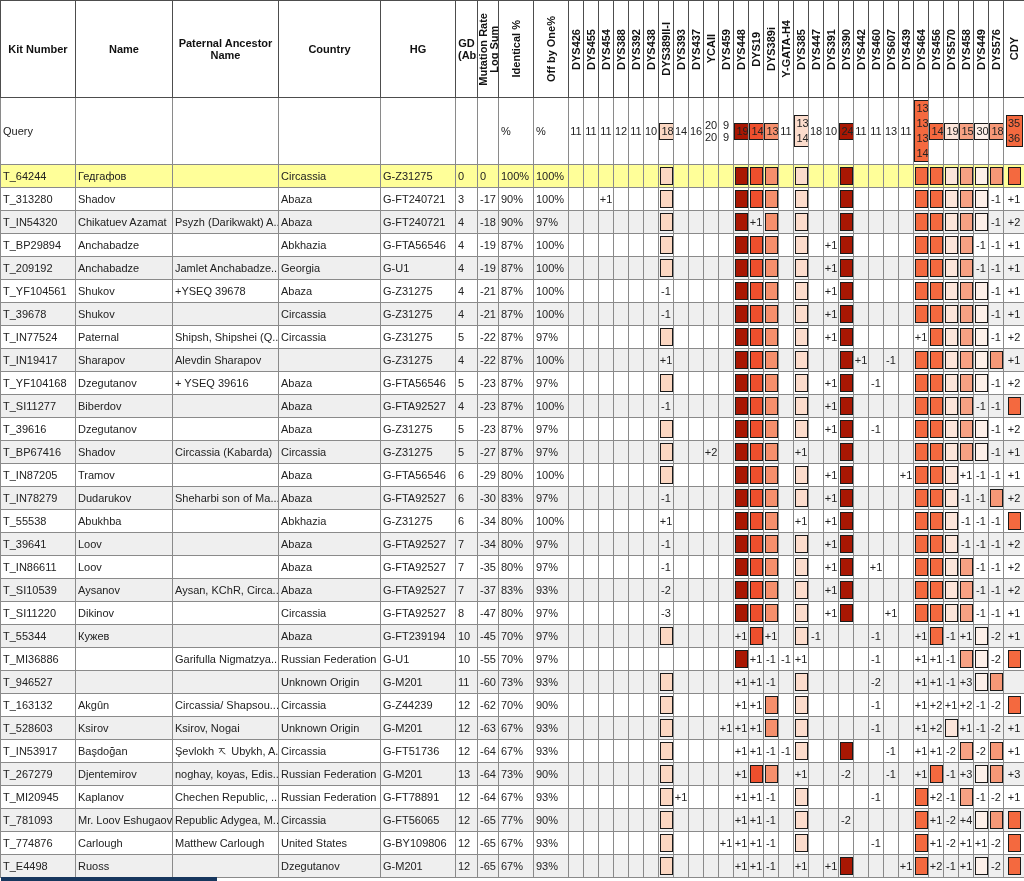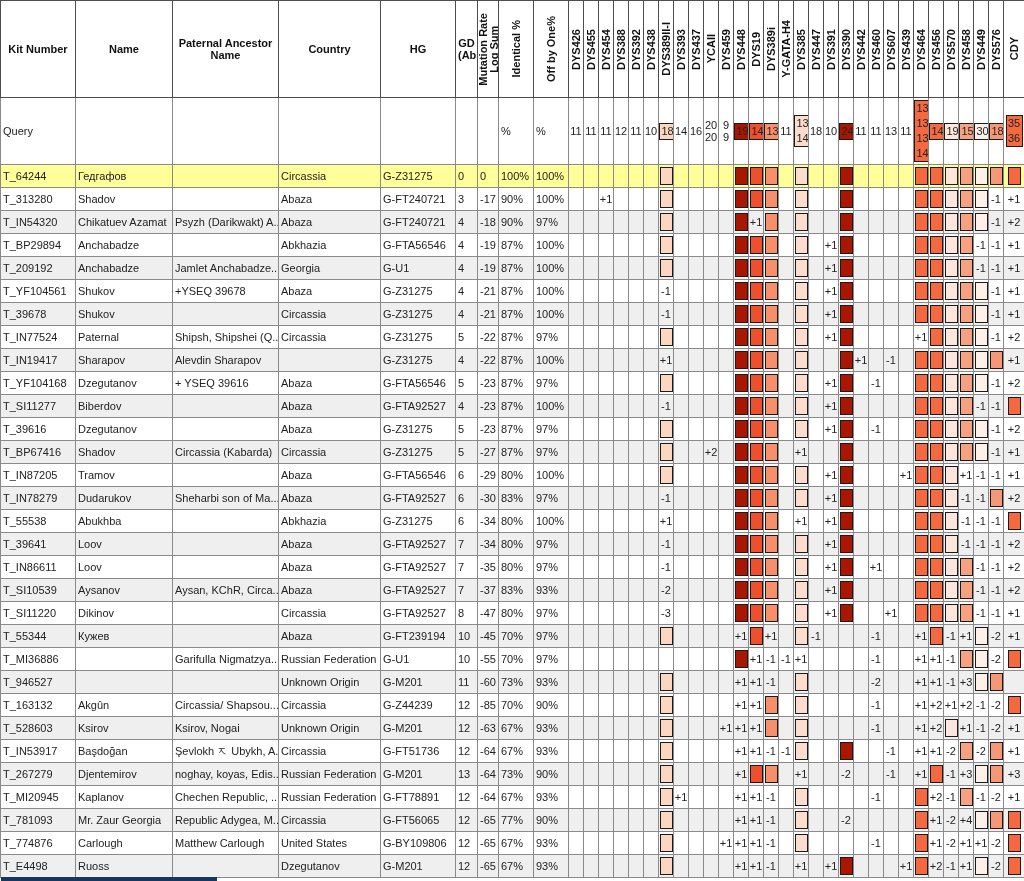--- a/index.html
+++ b/index.html
@@ -1598,21 +1598,21 @@
           </td>
           <td class="mk"></td>
         </tr>
         <tr>
           <td class="tx">T_163132</td>
           <td class="tx">Akgûn</td>
           <td class="tx">Circassia/ Shapsou...</td>
           <td class="tx">Circassia</td>
           <td class="tx">G-Z44239</td>
           <td class="tx">12</td>
-          <td class="tx">-85</td>
+          <td class="tx">-62</td>
           <td class="tx">70%</td>
           <td class="tx">90%</td>
           <td class="mk"></td>
           <td class="mk"></td>
           <td class="mk"></td>
           <td class="mk"></td>
           <td class="mk"></td>
           <td class="mk"></td>
           <td class="mk">
             <div class="mbox" style="background: rgb(251, 215, 194);"></div>
@@ -1844,21 +1844,21 @@
           <td class="mk">-1</td>
           <td class="mk">
             <div class="mbox" style="background: rgb(247, 161, 131);"></div>
           </td>
           <td class="mk">-1</td>
           <td class="mk">-2</td>
           <td class="mk">+1</td>
         </tr>
         <tr class="even">
           <td class="tx">T_781093</td>
-          <td class="tx">Mr. Zaur Georgia</td>
+          <td class="tx">Mr. Loov Eshugaov</td>
           <td class="tx">Republic Adygea, M...</td>
           <td class="tx">Circassia</td>
           <td class="tx">G-FT56065</td>
           <td class="tx">12</td>
           <td class="tx">-65</td>
           <td class="tx">77%</td>
           <td class="tx">90%</td>
           <td class="mk"></td>
           <td class="mk"></td>
           <td class="mk"></td>

